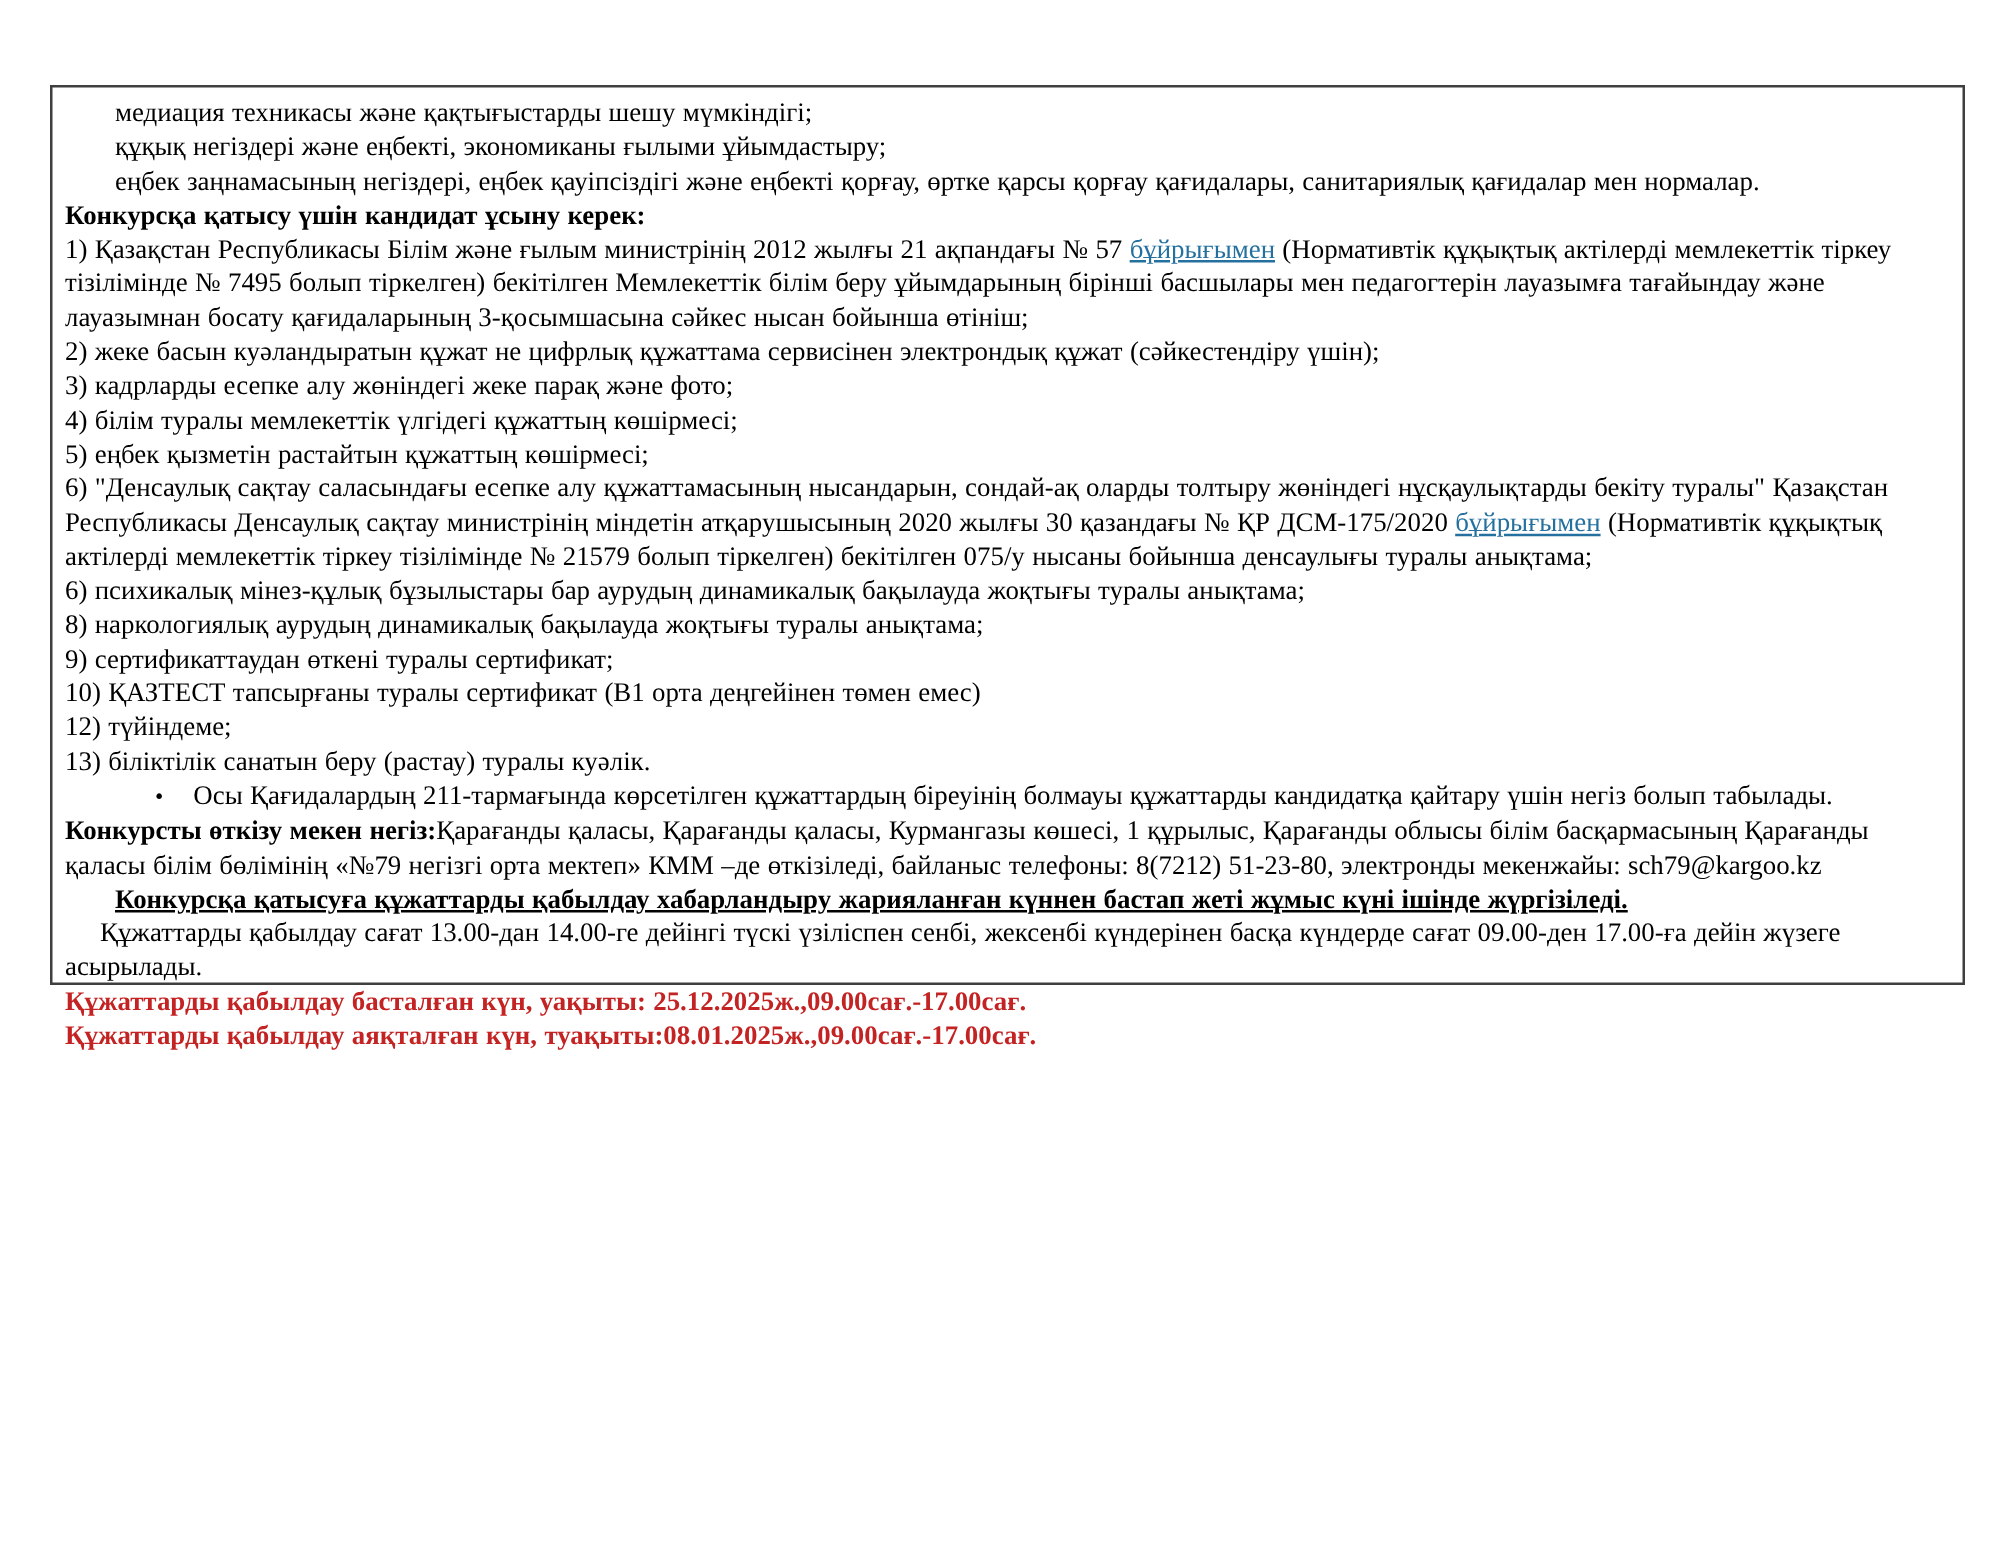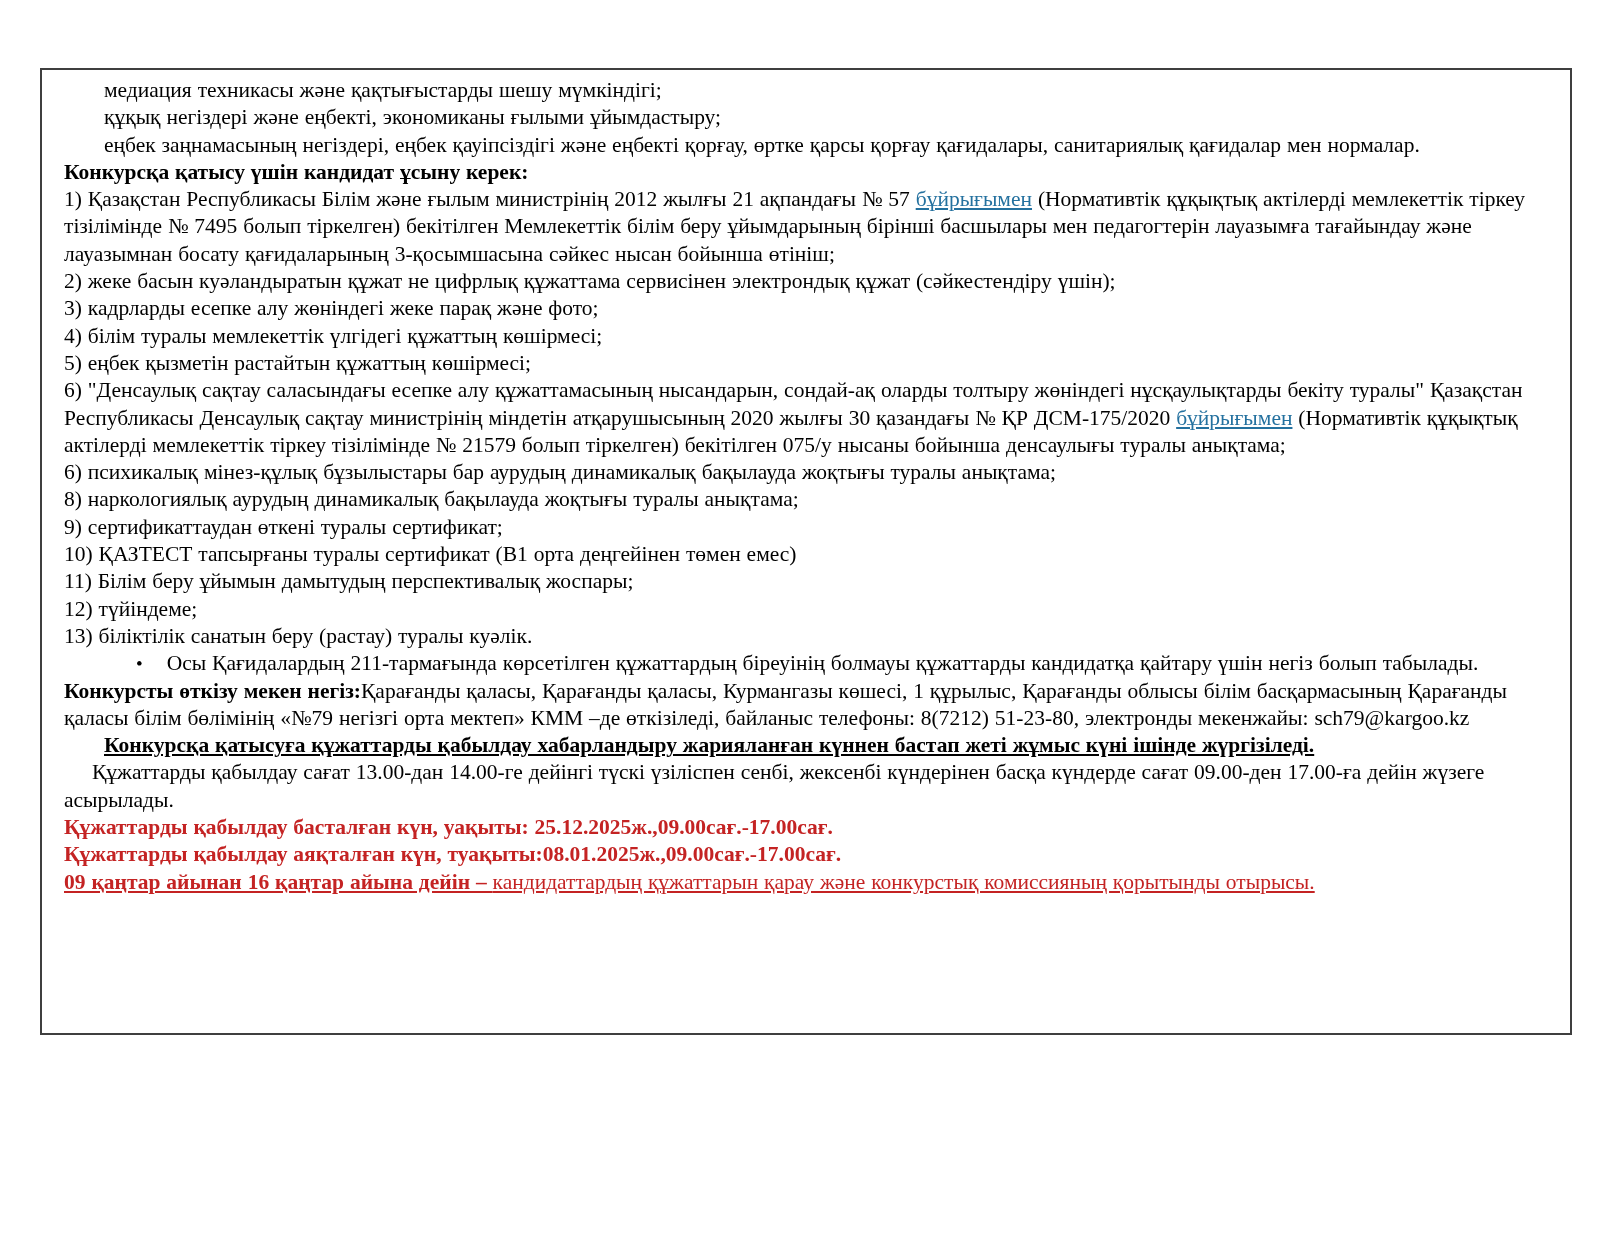--- a/index.html
+++ b/index.html
@@ -15,24 +15,24 @@
     width:1600px;height:1236px;
     background:var(--bg);
     font-family:"Liberation Serif","DejaVu Serif",serif;
     color:var(--text);
     position:relative;
     overflow:hidden;
   }
   .doc-frame{
     position:absolute;
     left:40px;top:68px;
-    width:1532px;height:967px;
+    width:1532px;height:720px;
     border:2px solid var(--border);
     background:var(--bg);
-    padding:7px 24px 0 22px;
+    padding:7px 24px 0 10px;
     font-family:Liberation Serif, serif;
   }
   .para{
     margin:0;
     font-size:21.5px;
     line-height:27.3px;
     text-align:left;
     word-spacing:0.5px;
   }
   .indent{text-indent:40px;}
@@ -56,24 +56,22 @@
       <p class="para"><span>1) Қазақстан Республикасы Білім және ғылым министрінің 2012 жылғы 21 ақпандағы № 57 </span><span class="link">бұйрығымен</span><span> (Нормативтік құқықтық актілерді мемлекеттік тіркеу тізілімінде № 7495 болып тіркелген) бекітілген Мемлекеттік білім беру ұйымдарының бірінші  басшылары мен педагогтерін лауазымға тағайындау және лауазымнан босату қағидаларының 3-қосымшасына сәйкес нысан бойынша өтініш;</span></p>
       <p class="para"><span>2) жеке басын куәландыратын құжат не цифрлық құжаттама сервисінен электрондық құжат (сәйкестендіру үшін);</span></p>
       <p class="para"><span>3) кадрларды есепке алу жөніндегі жеке парақ және фото;</span></p>
       <p class="para"><span>4) білім туралы мемлекеттік үлгідегі құжаттың көшірмесі;</span></p>
       <p class="para"><span>5) еңбек қызметін растайтын құжаттың көшірмесі;</span></p>
       <p class="para"><span>6) "Денсаулық сақтау саласындағы есепке алу құжаттамасының нысандарын, сондай-ақ оларды толтыру жөніндегі нұсқаулықтарды бекіту туралы" Қазақстан Республикасы Денсаулық сақтау министрінің міндетін атқарушысының 2020 жылғы 30 қазандағы № ҚР ДСМ-175/2020 </span><span class="link">бұйрығымен</span><span> (Нормативтік құқықтық актілерді мемлекеттік тіркеу тізілімінде № 21579 болып тіркелген) бекітілген 075/у нысаны бойынша денсаулығы туралы анықтама;</span></p>
       <p class="para"><span>6) психикалық мінез-құлық бұзылыстары бар аурудың динамикалық бақылауда жоқтығы туралы анықтама;</span></p>
       <p class="para"><span>8) наркологиялық аурудың динамикалық бақылауда жоқтығы туралы анықтама;</span></p>
       <p class="para"><span>9) сертификаттаудан өткені туралы сертификат;</span></p>
       <p class="para"><span>10) ҚАЗТЕСТ тапсырғаны туралы сертификат (В1 орта деңгейінен төмен емес)</span></p>
-      <p class="para"><span>11) Білім беру ұйымын дамытудың перспективалық жоспары;</span></p>
       <p class="para"><span>12) түйіндеме;</span></p>
       <p class="para"><span>13) біліктілік санатын беру (растау) туралы куәлік.</span></p>
       <p class="para bullet-indent"><span class="bullet-glyph">•</span><span>Осы Қағидалардың 211-тармағында көрсетілген құжаттардың біреуінің болмауы құжаттарды кандидатқа қайтару үшін негіз болып табылады.</span></p>
       <p class="para"><span class="b">Конкурсты өткізу мекен негіз:</span><span>Қарағанды қаласы, Қарағанды  қаласы,  Курмангазы көшесі, 1 құрылыс, Қарағанды облысы білім басқармасының Қарағанды қаласы білім бөлімінің  «№79 негізгі орта мектеп»  КММ –де өткізіледі, байланыс телефоны: 8(7212) 51-23-80, электронды мекенжайы: sch79@kargoo.kz</span></p>
       <p class="para indent"><span class="b u">Конкурсқа қатысуға құжаттарды қабылдау хабарландыру жарияланған күннен бастап жеті  жұмыс күні ішінде жүргізіледі.</span></p>
       <p class="para indent-sm"><span>Құжаттарды қабылдау сағат 13.00-дан 14.00-ге дейінгі түскі үзіліспен сенбі, жексенбі күндерінен басқа күндерде сағат 09.00-ден 17.00-ға дейін  жүзеге асырылады.</span></p>
       <p class="para"><span class="b red">Құжаттарды  қабылдау басталған күн, уақыты: 25.12.2025ж.,09.00сағ.-17.00сағ.</span></p>
       <p class="para"><span class="b red">Құжаттарды қабылдау аяқталған  күн, туақыты:08.01.2025ж.,09.00сағ.-17.00сағ.</span></p>
-      <p class="para"><span class="b u red">09 қаңтар айынан 16 қаңтар айына дейін – </span><span class="u red">кандидаттардың құжаттарын қарау және конкурстық комиссияның қорытынды отырысы.</span></p>
     </div>
 </div>
 
 </body></html>

